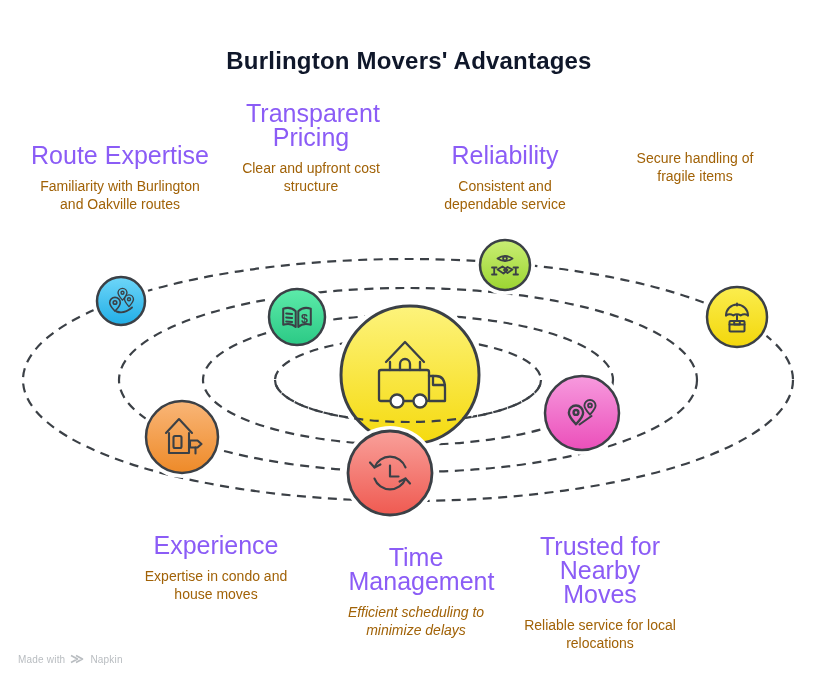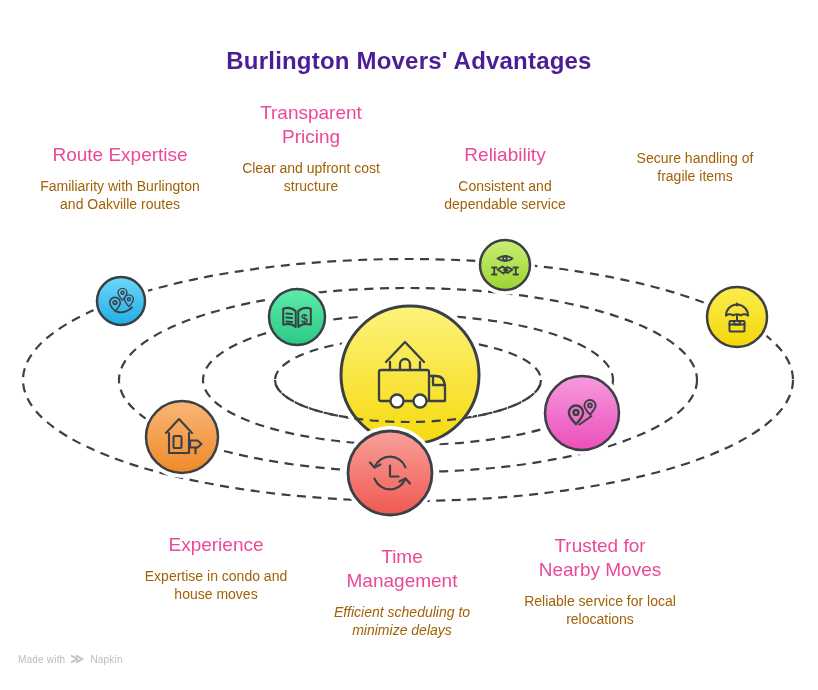--- a/index.html
+++ b/index.html
@@ -1,29 +1,29 @@
 <!DOCTYPE html>
 <html><head>
 <meta charset="utf-8">
 <style>
   html,body{margin:0;padding:0;background:#ffffff;}
   .stage{position:relative;width:818px;height:690px;background:#ffffff;overflow:hidden;
          font-family:"Liberation Sans", sans-serif;}
   .scene{position:absolute;left:0;top:0;}
   .title{position:absolute;left:0;top:47px;width:818px;text-align:center;
-         font-size:24px;font-weight:700;color:#4c1d95;letter-spacing:.2px;}
+         font-size:24px;font-weight:700;color:#0f172a;letter-spacing:.2px;}
   .label{position:absolute;text-align:center;}
-  .label h3{margin:0 auto;font-size:19px;font-weight:400;line-height:24px;color:#ec4899;}
+  .label h3{margin:0 auto;font-size:25px;font-weight:400;line-height:24px;color:#8b5cf6;}
   .label p{margin:10px auto 0;font-size:14px;line-height:18px;color:#a16207;}
   #lbl-0{left:10px;top:143px;width:220px;}  #lbl-0 p{max-width:160px;}
   #lbl-1{left:221px;top:101px;width:180px;} #lbl-1 h3{max-width:130px;} #lbl-1 p{max-width:155px;}
   #lbl-2{left:415px;top:127px;width:180px;margin-top:16px;} #lbl-2 p{max-width:135px;}
   #lbl-3{left:605px;top:139px;width:180px;} #lbl-3 h3{max-width:135px;} #lbl-3 p{max-width:140px;}
   #lbl-4{left:116px;top:533px;width:200px;} #lbl-4 p{max-width:160px;}
-  #lbl-5{left:312px;top:545px;width:180px;} #lbl-5 h3{max-width:135px;} #lbl-5 p{max-width:165px;font-style:italic;}
+  #lbl-5{left:326px;top:545px;width:180px;} #lbl-5 h3{max-width:135px;} #lbl-5 p{max-width:165px;font-style:italic;}
   #lbl-6{left:500px;top:534px;width:200px;} #lbl-6 h3{max-width:150px;} #lbl-6 p{max-width:175px;}
   .watermark{position:absolute;left:18px;top:653px;display:flex;align-items:center;gap:5px;
              color:#b9bdc1;font-size:10px;font-weight:500;letter-spacing:.2px;}
 </style>
 </head>
 <body>
 
 <div class="stage">
 
   <svg class="scene" width="818" height="690" viewBox="0 0 818 690">

